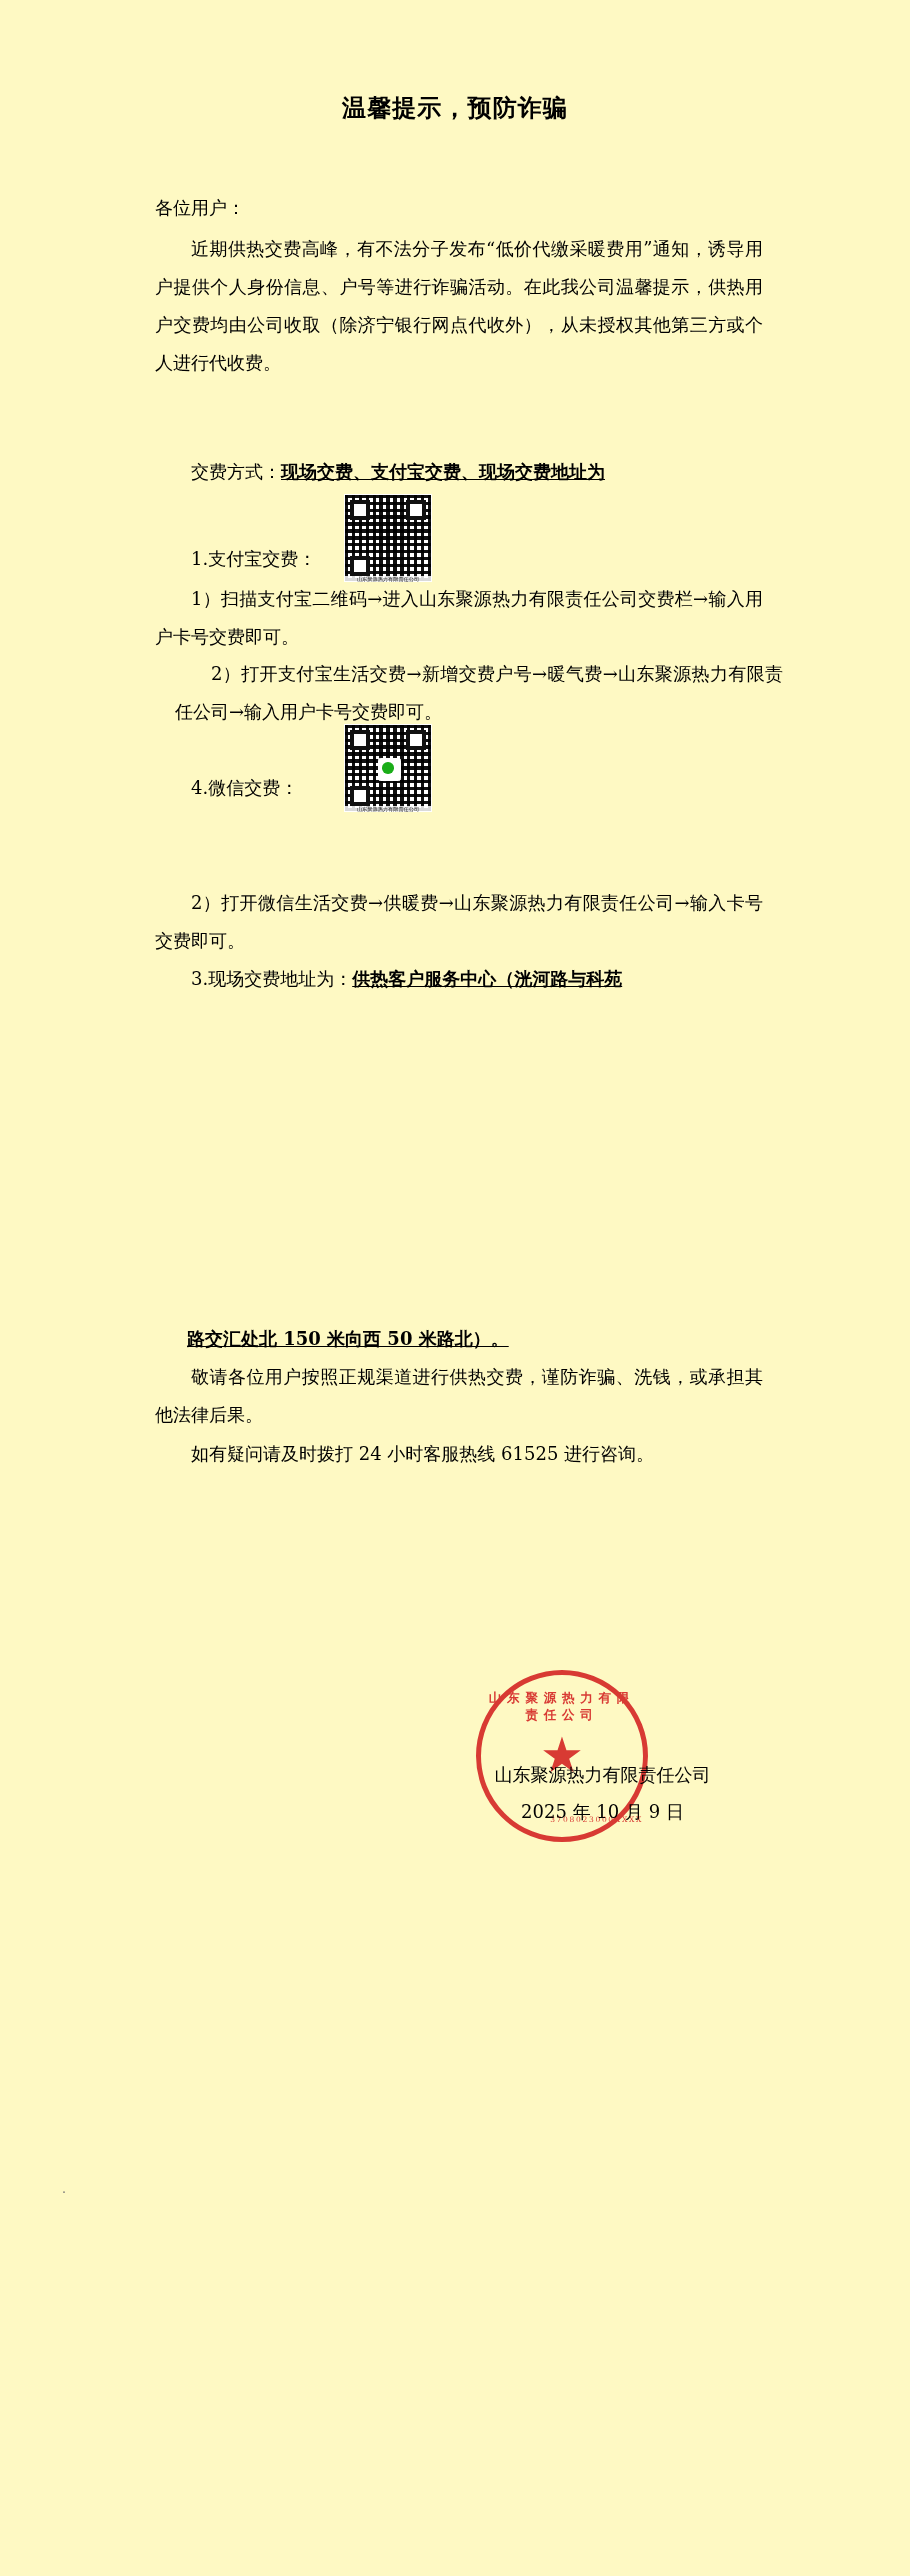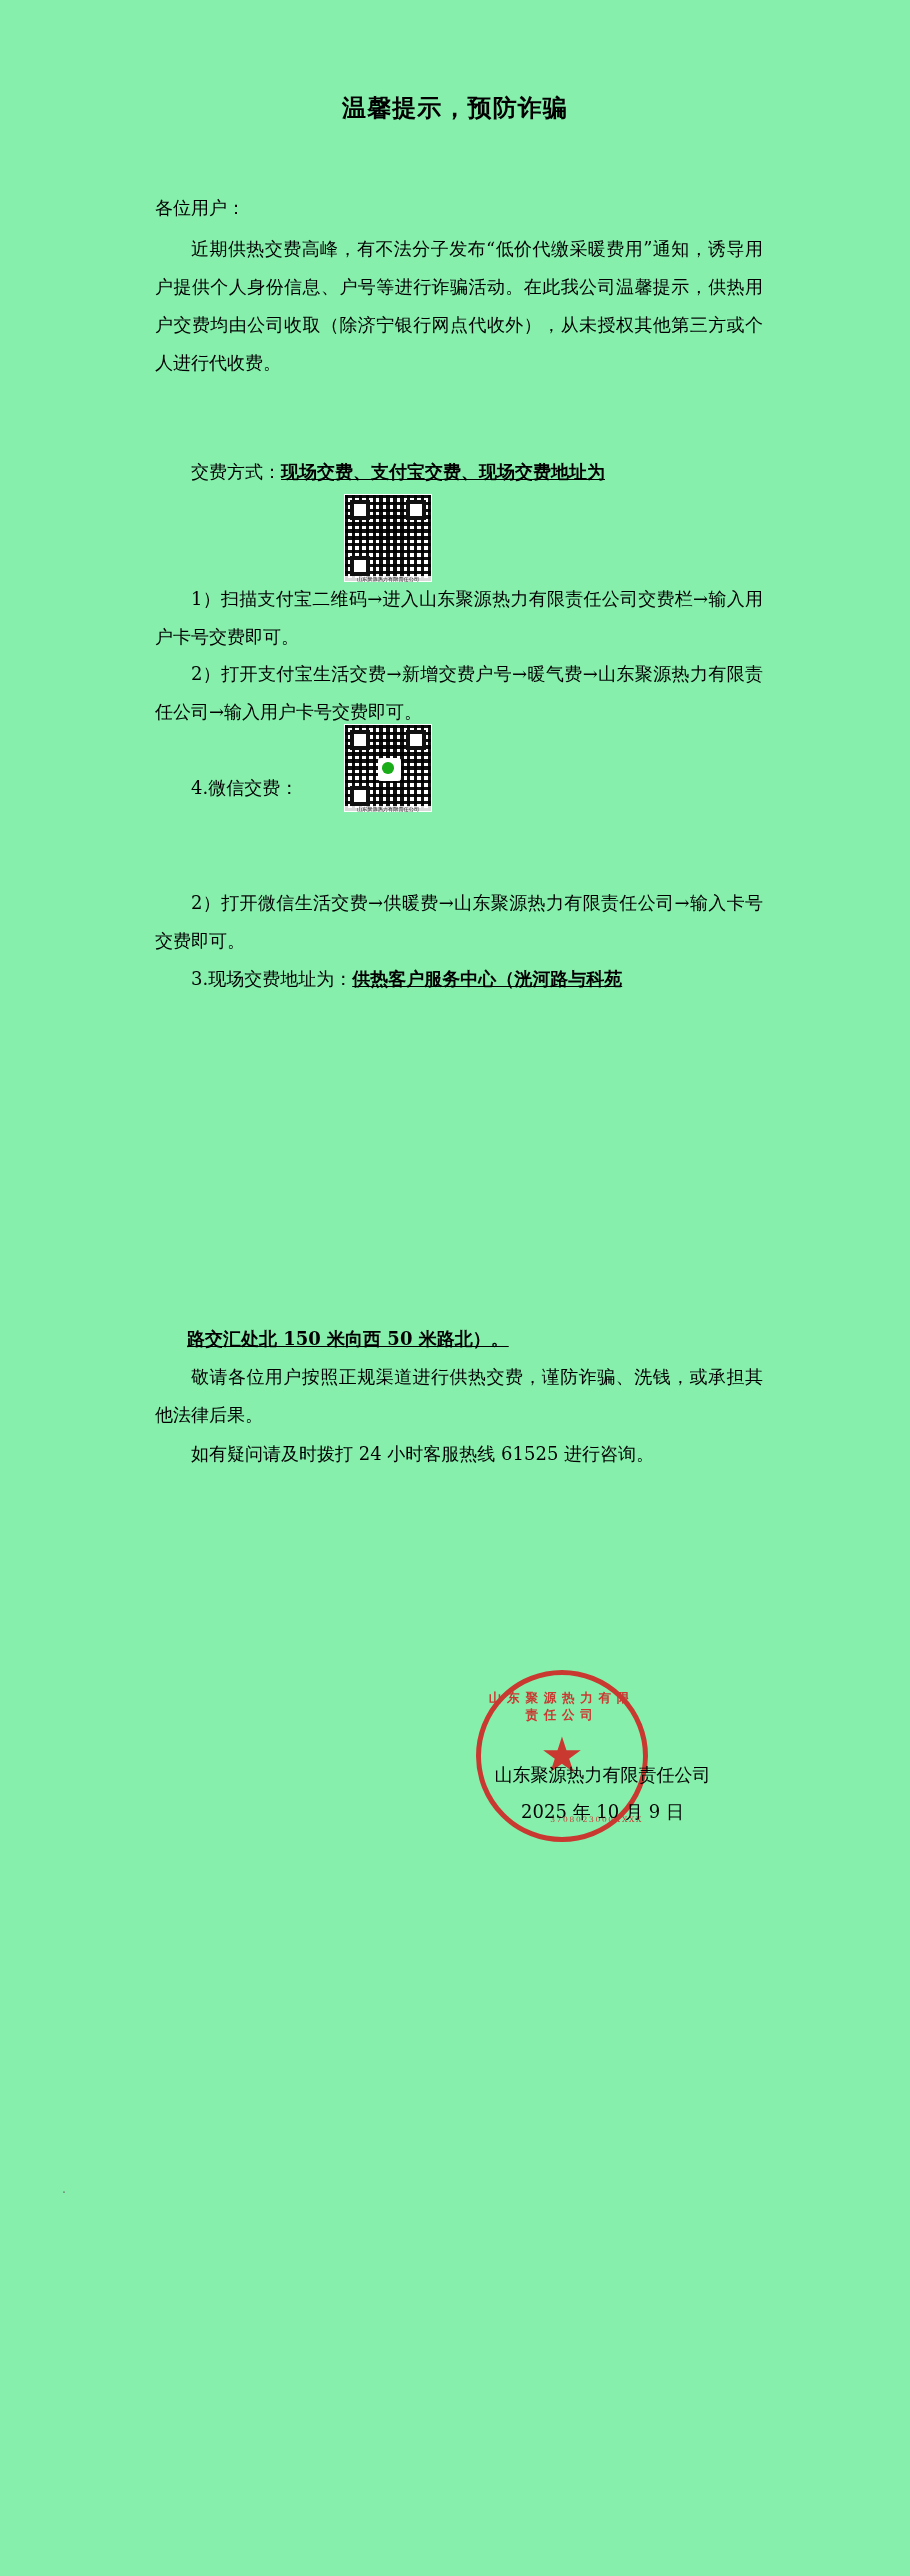--- a/index.html
+++ b/index.html
@@ -11,21 +11,21 @@
     width: 910px;
     height: 2576px;
     position: relative;
     font-family: "DejaVu Serif", "Liberation Serif", serif;
     color: #000000;
   }
   .page {
     position: relative;
     width: 910px;
     height: 2576px;
-    background: #86efac;
+    background: #fef9c3;
     overflow: hidden;
   }
   .doc-title {
     position: absolute;
     top: 92px;
     left: 0;
     width: 910px;
     text-align: center;
     font-size: 24px;
     font-weight: bold;
@@ -46,21 +46,21 @@
   }
   .u-bold {
     font-weight: bold;
     text-decoration: underline;
   }
   .salutation { top: 189px; }
   .para1 { top: 230px; }
   .pay-ways { top: 453px; }
   .alipay-label { top: 540px; }
   .alipay-1 { top: 580px; }
-  .alipay-2 { top: 655px; }
+  .alipay-2 { top: 655px; margin-left: 20px; }
   .wechat-label { top: 769px; }
   .wechat-1 { top: 808px; }
   .wechat-2 { top: 884px; }
   .addr-line1 { top: 960px; }
   .addr-line2 { top: 1320px; margin-left: 32px; }
   .closing1 { top: 1358px; }
   .closing2 { top: 1435px; }
 
   .qr {
     position: absolute;
@@ -198,20 +198,21 @@
 
   <div class="body-block pay-ways indent">
     <span>交费方式：</span><span class="u-bold">现场交费、支付宝交费、现场交费地址为</span>
   </div>
 
   <div class="qr qr-alipay">
     <div class="qr-inner"></div>
     <div class="qr-caption">山东聚源热力有限责任公司</div>
   </div>
 
+  <div class="body-block alipay-label indent">1.支付宝交费：</div>
   <div class="body-block alipay-1 indent">1）扫描支付宝二维码→进入山东聚源热力有限责任公司交费栏→输入用户卡号交费即可。</div>
   <div class="body-block alipay-2 indent">2）打开支付宝生活交费→新增交费户号→暖气费→山东聚源热力有限责任公司→输入用户卡号交费即可。</div>
 
   <div class="qr qr-wechat">
     <div class="qr-inner"></div>
     <div class="qr-logo">
         <div class="qr-logo-dot"></div>
       </div>
     <div class="qr-caption">山东聚源热力有限责任公司</div>
   </div>

